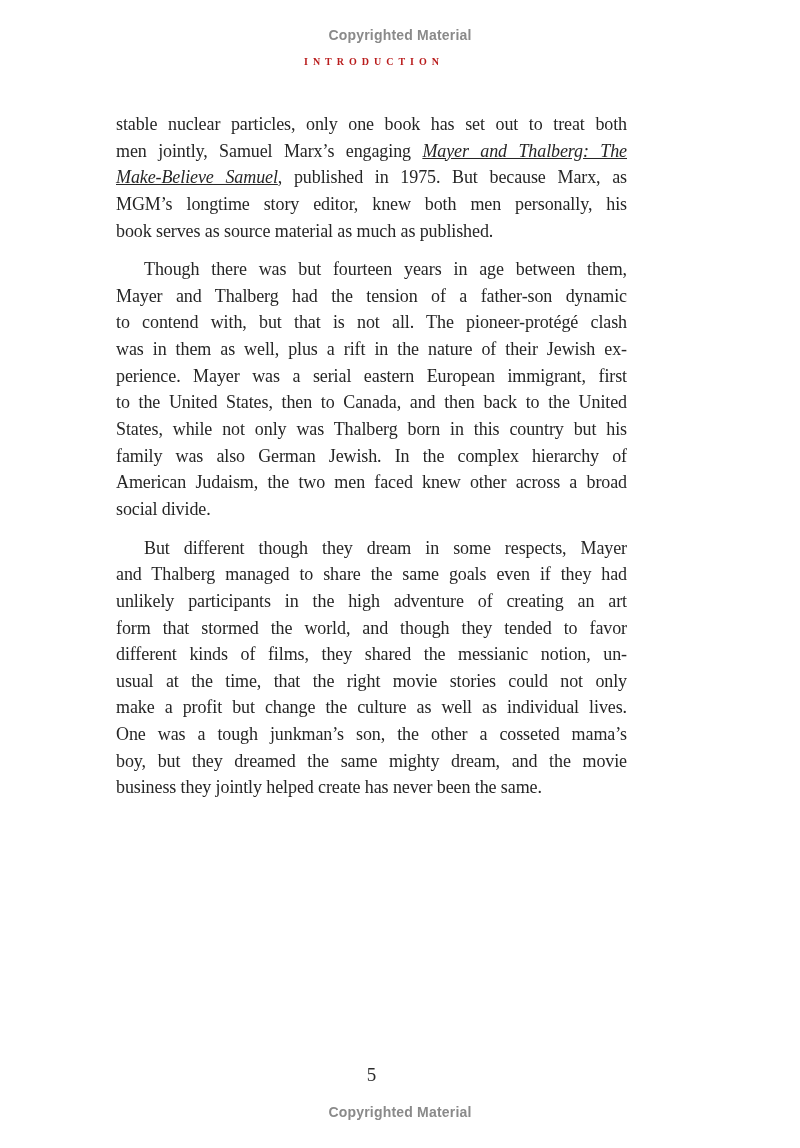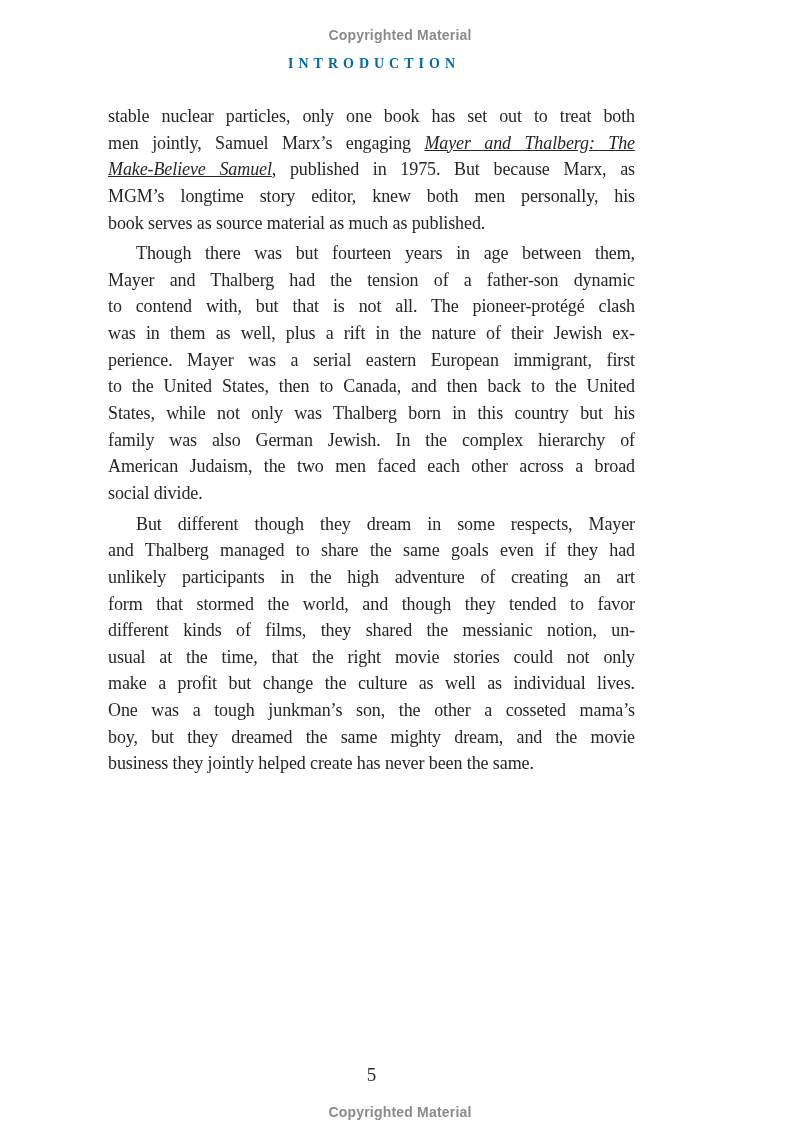--- a/index.html
+++ b/index.html
@@ -24,37 +24,37 @@
   }
   .copyright-top { top: 27px; }
   .copyright-bottom { top: 1104px; }
   .section-title {
     position: absolute;
     top: 56px;
     left: 104px;
     width: 535px;
     text-align: center;
     font-family: "Liberation Serif", "DejaVu Serif", serif;
-    font-size: 14px;
+    font-size: 10px;
     font-weight: bold;
-    color: #0369a1;
+    color: #b91c1c;
     letter-spacing: 5px;
     text-indent: 5px; 
   }
   .text-block {
     position: absolute;
     top: 99px;
     left: 104px;
     width: 535px;
     font-size: 18px;
     line-height: 26.65px;
     color: #262626;
     letter-spacing: -0.1px;
   }
-  .para { margin: 4px; }
+  .para { margin: 12px; }
   .line {
     text-align: justify;
     text-align-last: justify;
     white-space: normal;
     height: 26.65px;
     overflow: visible;
   }
   .line.last { text-align-last: left; }
   .line.indent { padding-left: 28px; }
   .line em { font-style: italic; text-decoration: underline; }
@@ -86,21 +86,21 @@
       </div>
       <div class="para">
         <div class="line indent"><span>Though there was but fourteen years in age between them,</span></div>
         <div class="line"><span>Mayer and Thalberg had the tension of a father-son dynamic</span></div>
         <div class="line"><span>to contend with, but that is not all. The pioneer-protégé clash</span></div>
         <div class="line"><span>was in them as well, plus a rift in the nature of their Jewish ex-</span></div>
         <div class="line"><span>perience. Mayer was a serial eastern European immigrant, first</span></div>
         <div class="line"><span>to the United States, then to Canada, and then back to the United</span></div>
         <div class="line"><span>States, while not only was Thalberg born in this country but his</span></div>
         <div class="line"><span>family was also German Jewish. In the complex hierarchy of</span></div>
-        <div class="line"><span>American Judaism, the two men faced each other across a broad</span></div>
+        <div class="line"><span>American Judaism, the two men faced knew other across a broad</span></div>
         <div class="line last"><span>social divide.</span></div>
       </div>
       <div class="para">
         <div class="line indent"><span>But different though they dream in some respects, Mayer</span></div>
         <div class="line"><span>and Thalberg managed to share the same goals even if they had</span></div>
         <div class="line"><span>unlikely participants in the high adventure of creating an art</span></div>
         <div class="line"><span>form that stormed the world, and though they tended to favor</span></div>
         <div class="line"><span>different kinds of films, they shared the messianic notion, un-</span></div>
         <div class="line"><span>usual at the time, that the right movie stories could not only</span></div>
         <div class="line"><span>make a profit but change the culture as well as individual lives.</span></div>

